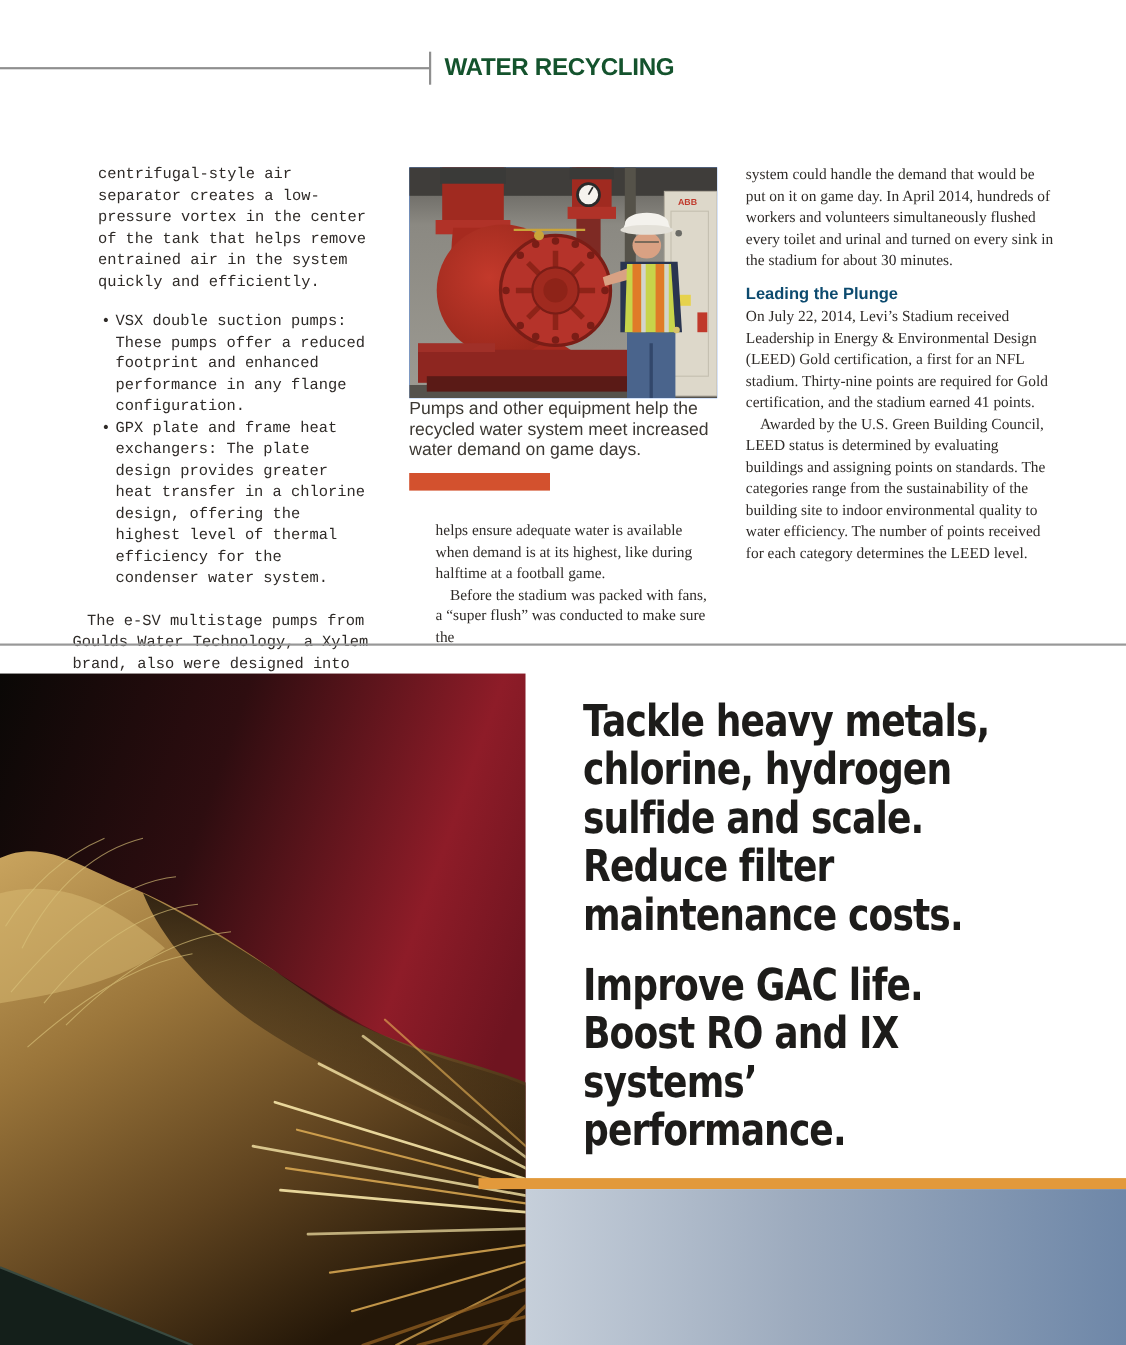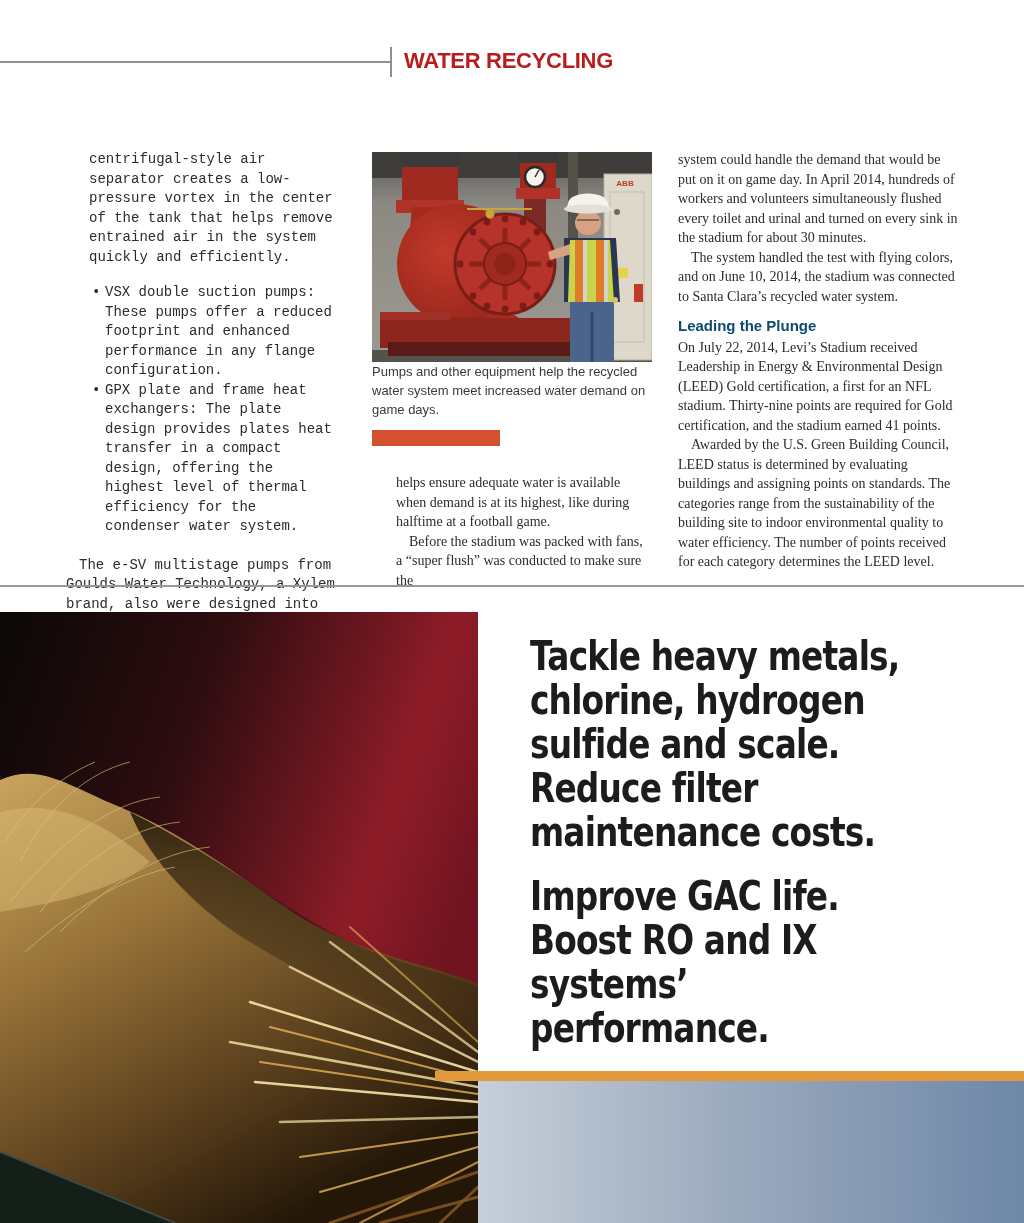--- a/index.html
+++ b/index.html
@@ -2,38 +2,38 @@
 <html><head>
 <meta charset="utf-8">
 <style>
   html,body{margin:0;padding:0;background:#e8e8e8;}
   .page{position:relative;width:1024px;height:1223px;background:#ffffff;margin:0 auto;overflow:hidden;
         font-family:"Liberation Serif",serif;color:#2f2b28;}
   
   .kicker-rule{position:absolute;left:0;top:61px;width:391px;height:2px;background:#8f8f8f;}
   .kicker-tick{position:absolute;left:390px;top:47px;width:2px;height:30px;background:#8f8f8f;}
   .kicker-title{position:absolute;left:404px;top:48px;font-family:"Liberation Sans",sans-serif;
-        font-weight:bold;font-size:22px;letter-spacing:-0.3px;color:#b91c1c;}
+        font-weight:bold;font-size:22px;letter-spacing:-0.3px;color:#14532d;}
   
   .col{position:absolute;top:150px;font-size:14px;line-height:19.5px;}
   .col p{margin:0;}
   .col-1{left:66px;width:282px;font-family:Liberation Mono, monospace;}
   .col-2{left:372px;width:280px;top:152px;}
   .col-3{left:678px;width:281px;}
   .hang{padding-left:23px;}
   ul.spec{list-style:none;margin:16px;padding:0;}
   ul.spec li{position:relative;padding-left:23px;}
   ul.spec li::before{content:"\2022";position:absolute;left:10px;}
   .para-gap{margin-top:19px !important;}
   .fl-indent{text-indent:13px;}
   .subhead{font-family:"Liberation Sans",sans-serif;font-weight:bold;font-size:15px;
         margin:10px 0 2px 0 !important;color:#0c4a6e;}
   
   .photo-frame{width:280px;height:210px;overflow:hidden;background:#3b82f6;}
-  .caption{margin-top:7px;font-family:"Liberation Sans",sans-serif;font-size:13px;
+  .caption{margin-top:7px;font-family:"Liberation Sans",sans-serif;font-size:16px;
         line-height:19px;color:#3d3933;}
   .caption-bar{width:128px;height:16px;background:#d3512e;margin-top:11px;}
   .col2-body{margin-top:27px;margin-left:24px;}
   
   .section-rule{position:absolute;left:0;top:585px;width:1024px;height:1.5px;background:#989898;}
   
   .ad-photo{position:absolute;left:0;top:612px;width:478px;height:611px;overflow:hidden;}
   .ad-copy{position:absolute;left:530px;top:634px;width:480px;font-family:"DejaVu Sans",sans-serif;
         font-weight:bold;color:#1d1c1a;font-size:40px;line-height:44px;letter-spacing:-1px;
         transform:scaleX(0.82);transform-origin:left top;}
@@ -48,21 +48,21 @@
 <div class="page">
 
   <div class="kicker-rule"></div>
   <div class="kicker-tick"></div>
   <div class="kicker-title">WATER RECYCLING</div>
 
   <div class="col col-1">
     <p class="hang">centrifugal-style air separator creates a low-pressure vortex in the center of the tank that helps remove entrained air in the system quickly and efficiently.</p>
     <ul class="spec">
       <li>VSX double suction pumps: These pumps offer a reduced footprint and enhanced performance in any flange configuration.</li>
-      <li>GPX plate and frame heat exchangers: The plate design provides plates heat transfer in a compact design, offering the highest level of thermal efficiency for the condenser water system.</li>
+      <li>GPX plate and frame heat exchangers: The plate design provides greater heat transfer in a chlorine design, offering the highest level of thermal efficiency for the condenser water system.</li>
     </ul>
     <p class="para-gap fl-indent">The e-SV multistage pumps from Goulds Water Technology, a Xylem brand, also were designed into the system, as their lower energy requirement meets the energy-efficiency needs of the stadium.</p>
     <p class="fl-indent">A recycled water pressure booster system</p>
   </div>
 
   <div class="col col-2">
     <div class="photo-frame">
       <svg width="280" height="210" viewBox="0 0 280 210" xmlns="http://www.w3.org/2000/svg">
         <defs>
           <linearGradient id="wall" x1="0" y1="0" x2="0" y2="1">
@@ -151,21 +151,20 @@
     <p class="caption">Pumps and other equipment help the recycled water system meet increased water demand on game days.</p>
     <div class="caption-bar"></div>
     <div class="col2-body">
       <p>helps ensure adequate water is available when demand is at its highest, like during halftime at a football game.</p>
       <p class="fl-indent">Before the stadium was packed with fans, a “super flush” was conducted to make sure the</p>
     </div>
   </div>
 
   <div class="col col-3">
     <p>system could handle the demand that would be put on it on game day. In April 2014, hundreds of workers and volunteers simultaneously flushed every toilet and urinal and turned on every sink in the stadium for about 30 minutes.</p>
-    <p class="fl-indent">The system handled the test with flying colors, and on June 10, 2014, the stadium was connected to Santa Clara’s recycled water system.</p>
     <p class="subhead">Leading the Plunge</p>
     <p>On July 22, 2014, Levi’s Stadium received Leadership in Energy &amp; Environmental Design (LEED) Gold certification, a first for an NFL stadium. Thirty-nine points are required for Gold certification, and the stadium earned 41 points.</p>
     <p class="fl-indent">Awarded by the U.S. Green Building Council, LEED status is determined by evaluating buildings and assigning points on standards. The categories range from the sustainability of the building site to indoor environmental quality to water efficiency. The number of points received for each category determines the LEED level.</p>
   </div>
 
   <div class="section-rule"></div>
 
   <div class="ad-photo">
     <svg width="478" height="611" viewBox="0 0 478 611" xmlns="http://www.w3.org/2000/svg">
       <defs>

